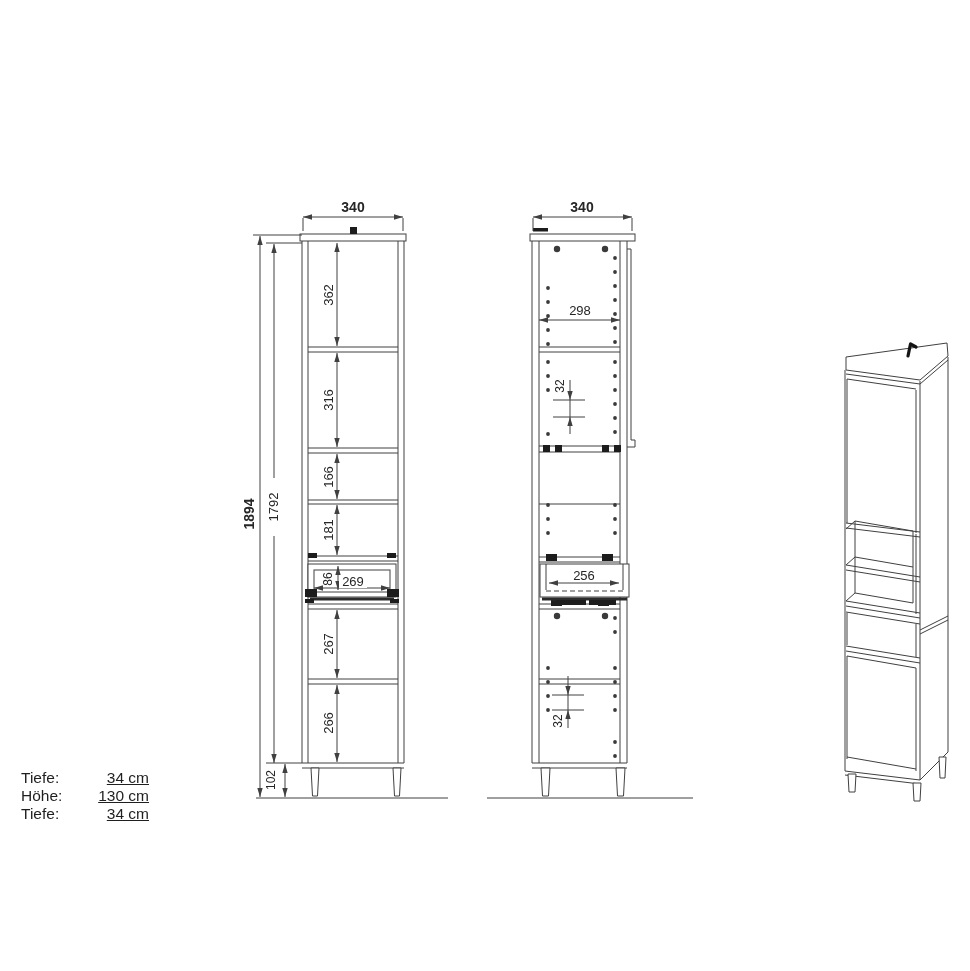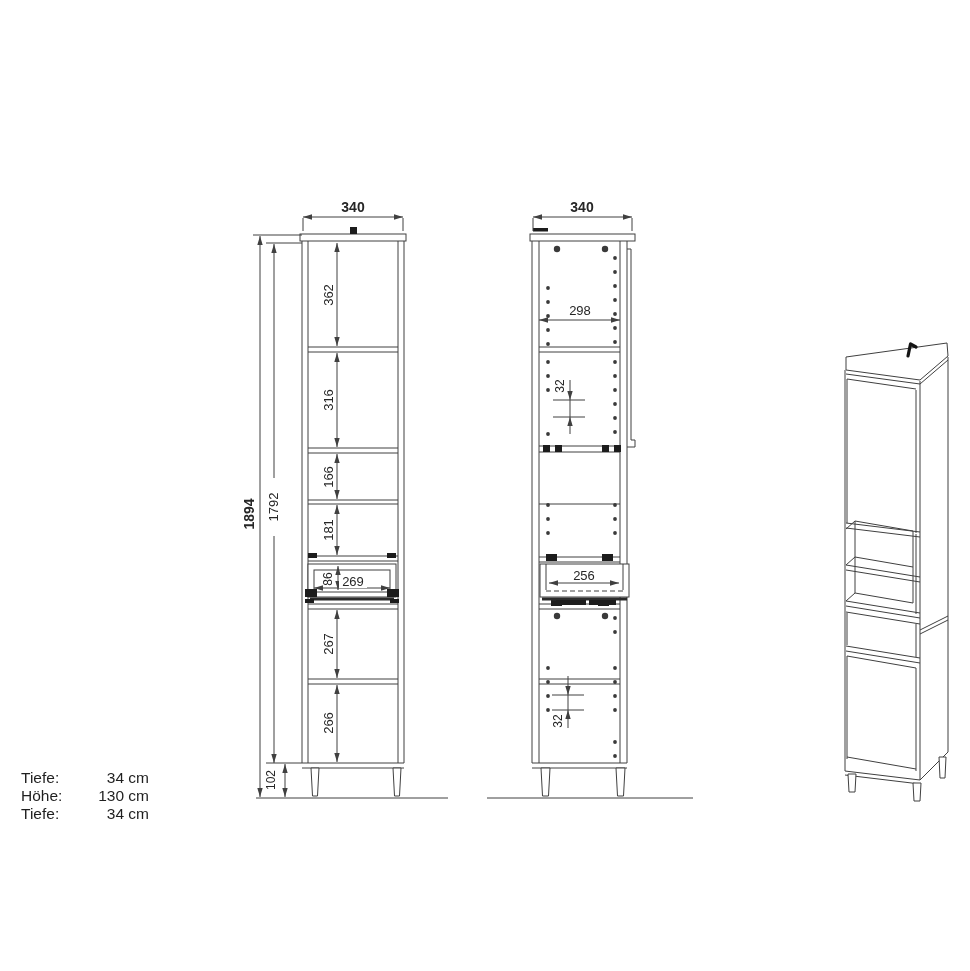--- a/index.html
+++ b/index.html
@@ -14,21 +14,21 @@
   .blk{fill:var(--blk,#1c1c1c);stroke:none;}
   .dot{fill:#3a3a3a;stroke:none;}
   .wbg{fill:#ffffff;stroke:none;}
   .mk{fill:var(--line,#404040);}
   .t{font-family:"Liberation Sans","DejaVu Sans",sans-serif;font-size:13px;
      fill:var(--text,#262626);text-anchor:middle;}
   .tb{font-weight:bold;font-size:14px;}
   .ts{font-size:12px;}
   .info{position:absolute;left:21px;top:769px;width:128px;font-size:15.5px;color:#1f1f1f;}
   .info .row{display:flex;justify-content:space-between;line-height:18px;}
-  .info .val{text-align:center;}
+  .info .val{text-align:center;text-decoration:underline;}
 </style>
 </head>
 <body>
 
 <div class="stage">
 <svg width="970" height="971" viewBox="0 0 970 971">
   <defs>
     <marker id="ar" viewBox="0 0 10 6" refX="10" refY="3" markerWidth="9" markerHeight="6" markerUnits="userSpaceOnUse" orient="auto-start-reverse">
       <path class="mk" d="M0,0 L10,3 L0,6 Z"></path>
     </marker>

